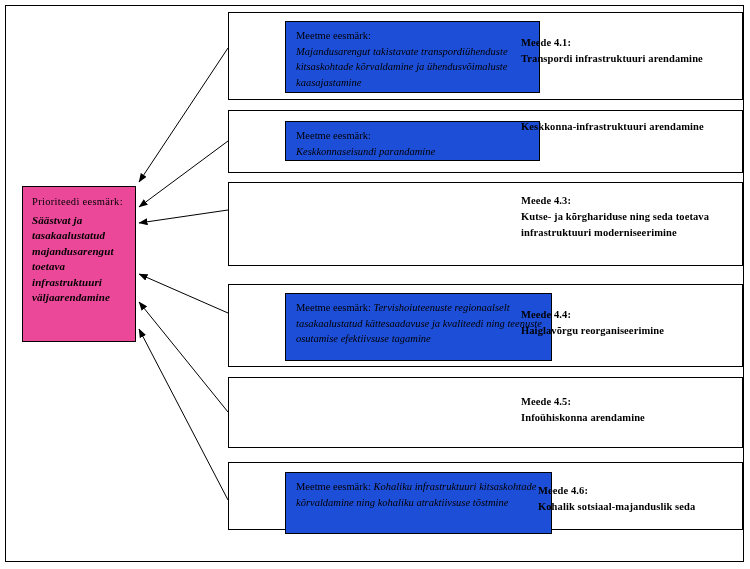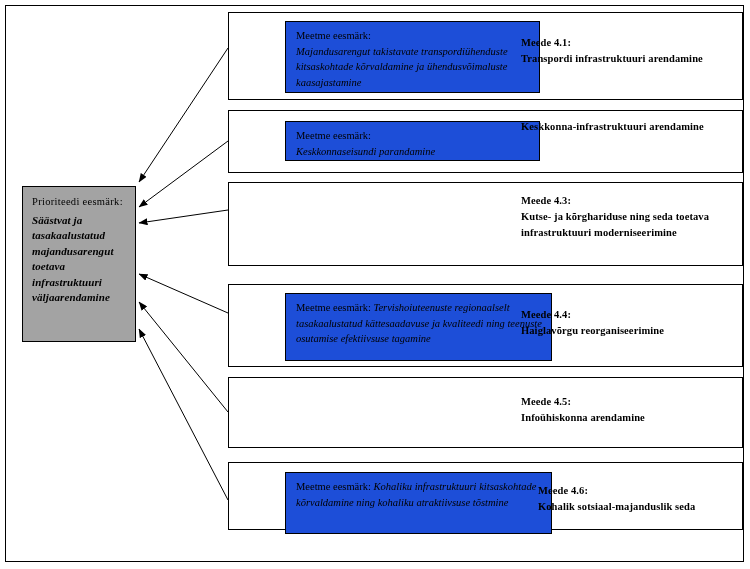--- a/index.html
+++ b/index.html
@@ -44,21 +44,21 @@
 
   
   .priority-box {
     position: absolute;
     left: 22px;
     top: 186px;
     width: 114px;
     height: 156px;
     border: 1px solid #000000;
     box-sizing: border-box;
-    background: #a3a3a3;
+    background: #ec4899;
     padding: 8px 7px 4px 9px;
   }
   .priority-label {
     font-size: 10.5px;
     line-height: 13.5px;
     letter-spacing: 0.3px;
   }
   .priority-title {
     margin-top: 4px;
     font-size: 11px;

